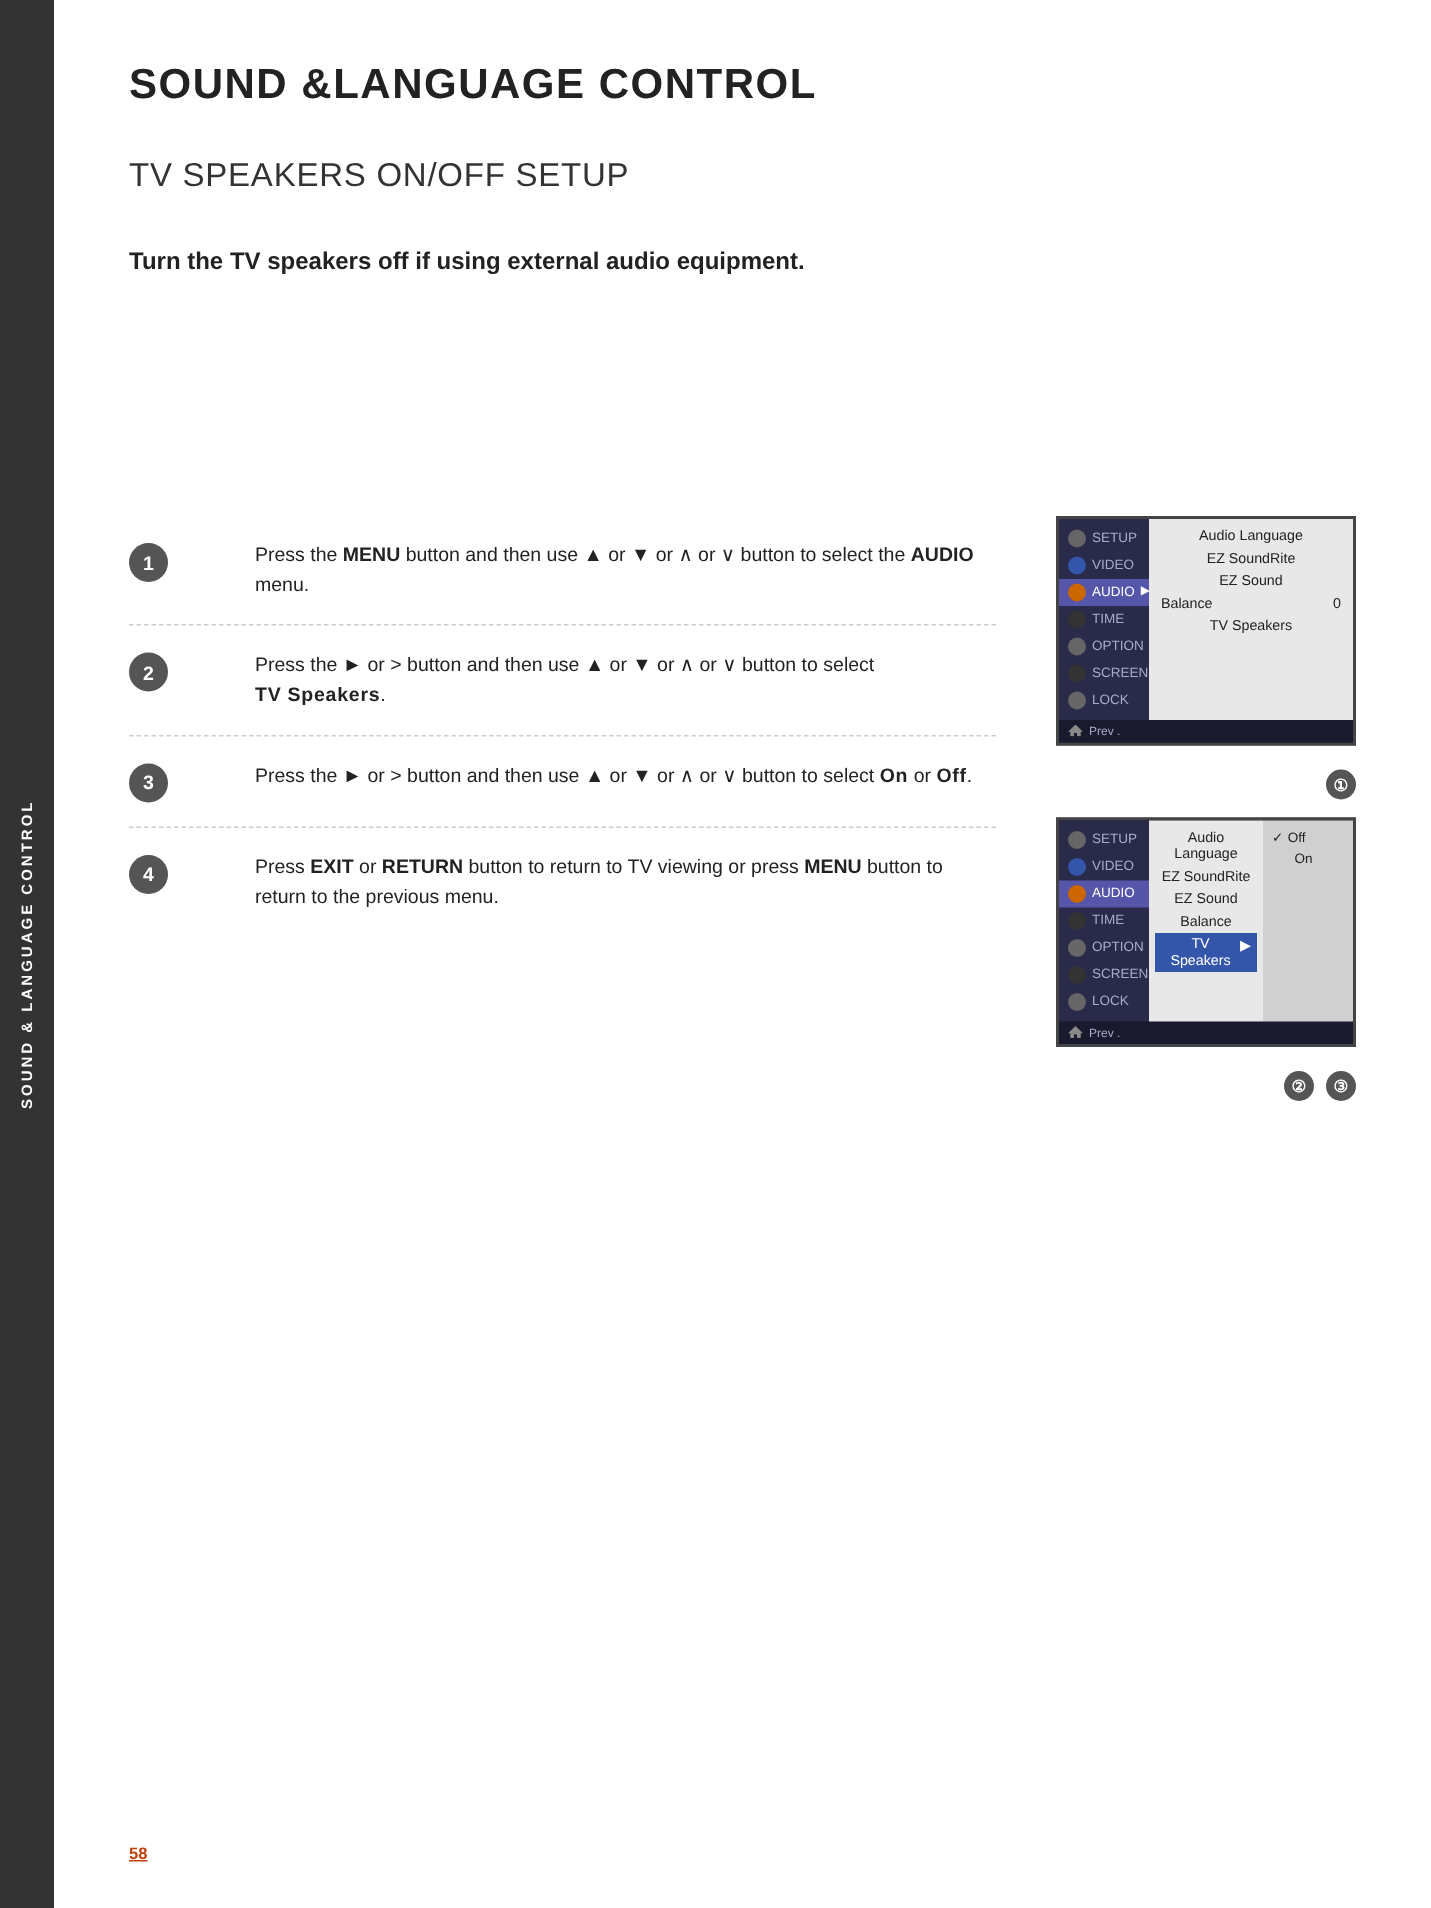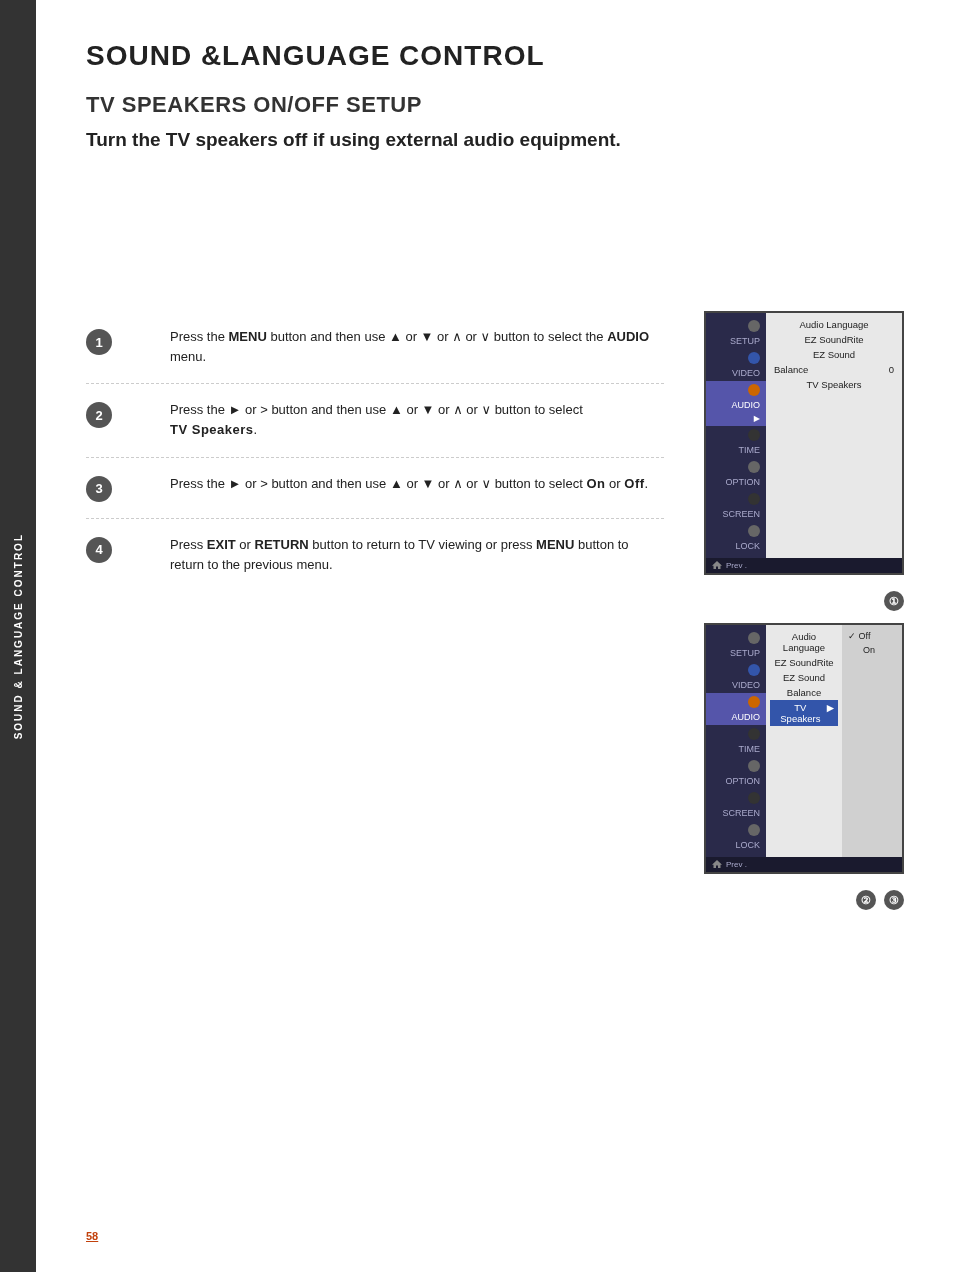--- a/index.html
+++ b/index.html
@@ -42,36 +42,36 @@
       height: 1272px;
       position: relative;
     }
 
     
     .page-title {
       font-size: 28px;
       font-weight: 900;
       letter-spacing: 1px;
       color: #222222;
-      margin-bottom: 20px;
+      margin-bottom: 32px;
       font-family: Arial, Helvetica, sans-serif;
     }
 
     
     .section-title {
       font-size: 22px;
-      font-weight: 700;
+      font-weight: 400;
       letter-spacing: 0.5px;
       color: #333333;
-      margin-bottom: 11px;
+      margin-bottom: 36px;
     }
 
     
     .intro-text {
-      font-size: 19px;
+      font-size: 16px;
       font-weight: bold;
       color: #222222;
       margin-bottom: 160px;
     }
 
     
     .steps-and-screens {
       display: flex;
       gap: 30px;
       align-items: flex-start;
@@ -151,23 +151,22 @@
       width: 60px;
       background: #2a2a4a;
       padding: 4px 0;
     }
 
     .tv-menu-item-left {
       padding: 3px 6px;
       font-size: 9px;
       color: #aaaacc;
       display: flex;
-      align-items: flex-end;
+      align-items: flex-start;
       gap: 4px;
-      flex-direction: column;
     }
     .tv-menu-item-left.active {
       background: #5555aa;
       color: #ffffff;
     }
     .tv-menu-item-left .arrow {
       margin-left: auto;
       font-size: 8px;
     }
 

